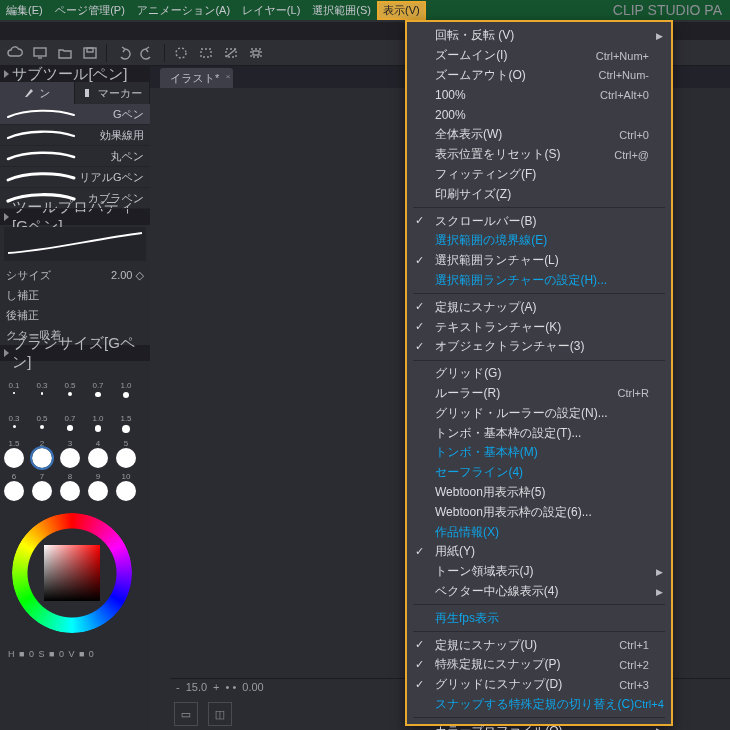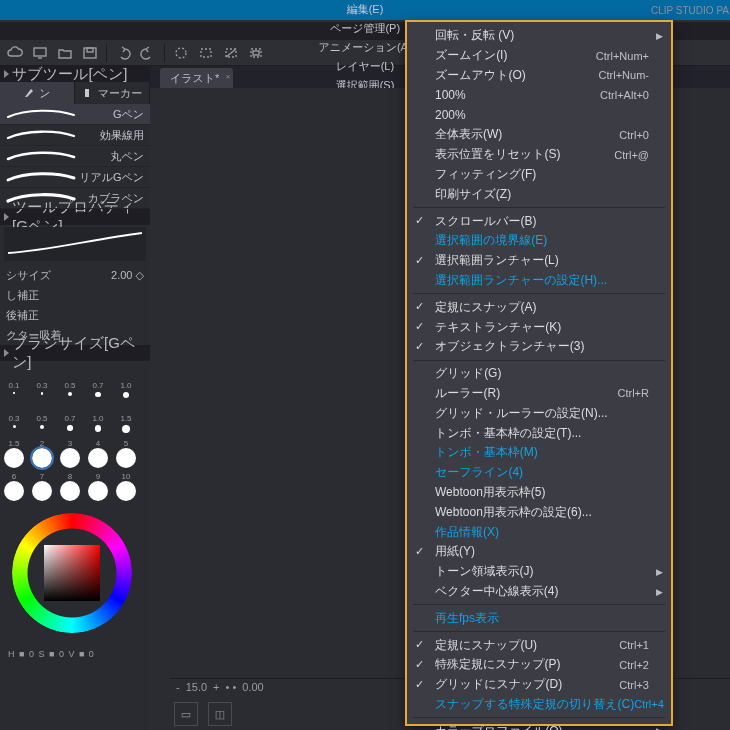--- a/index.html
+++ b/index.html
@@ -1,23 +1,23 @@
 <!DOCTYPE html>
 <html><head>
 <meta charset="utf-8">
 <style>
   * { margin:0; padding:0; box-sizing:border-box; font-family:"Meiryo","Yu Gothic",sans-serif; font-size:11px; }
   body { width:730px; height:730px; background:#2e2e35; color:#bdbdc4; overflow:hidden; position:relative; }
 
   
-  .menubar { height:20px; display:flex; align-items:center; background:#0369a1;flex-direction:column; }
+  .menubar { height:20px; display:flex; align-items:flex-end; background:#14532d; }
   .menubar .item { padding:2px 6px; color:#c6c6cf; }
   .menubar .item.selected { background:#d6a640; color:#1c1c20; border:2px solid #e9a82e; padding:0 4px; }
 
-  .titlecenter { position:absolute; top:0; right:0; height:20px; display:flex; align-items:center; padding-right:1px; color:#8e8e96; font-size:10px; }
+  .titlecenter { position:absolute; top:0; right:0; height:20px; display:flex; align-items:center; padding-right:8px; color:#8e8e96; font-size:14px; }
 
   
   .sharebar { height:18px; background:#1f1f25; margin-top:2px; }
 
   
   .toolbar { height:26px; display:flex; align-items:center; padding:0 4px; gap:3px; background:#2e2e35; border-bottom:1px solid #1c1c21; }
   .tbtn { width:22px; height:20px; display:flex; align-items:center; justify-content:center; color:#9a9aa2; border:1px solid transparent; }
   .tbtn svg { stroke:#9a9aa2; fill:none; stroke-width:1.4; }
   .tdiv { width:1px; height:18px; background:#1c1c21; margin:0 2px; }
 

